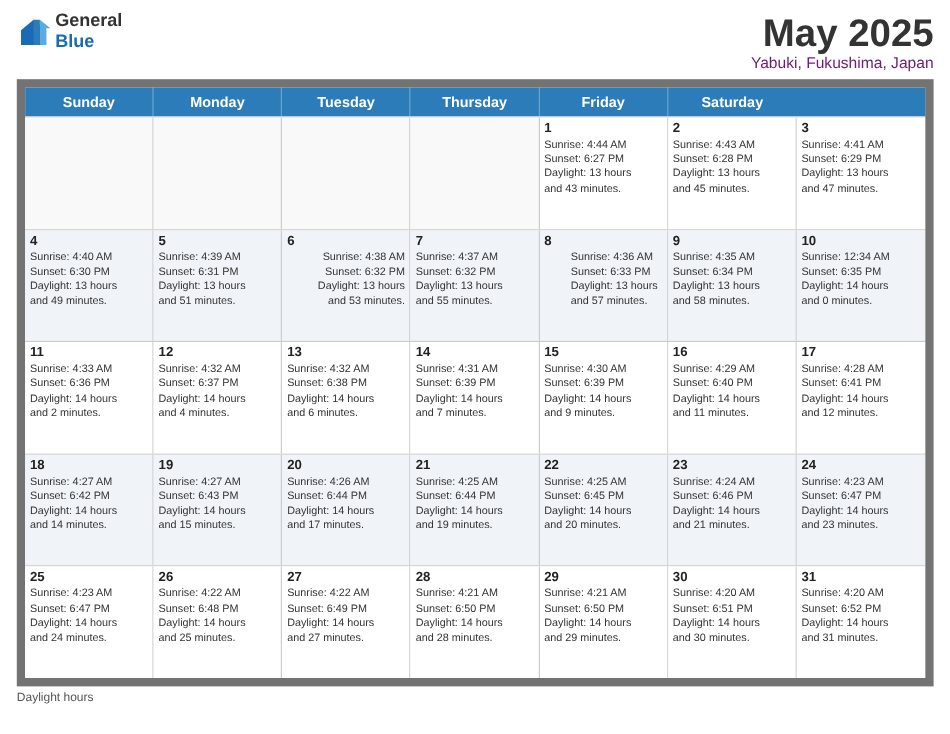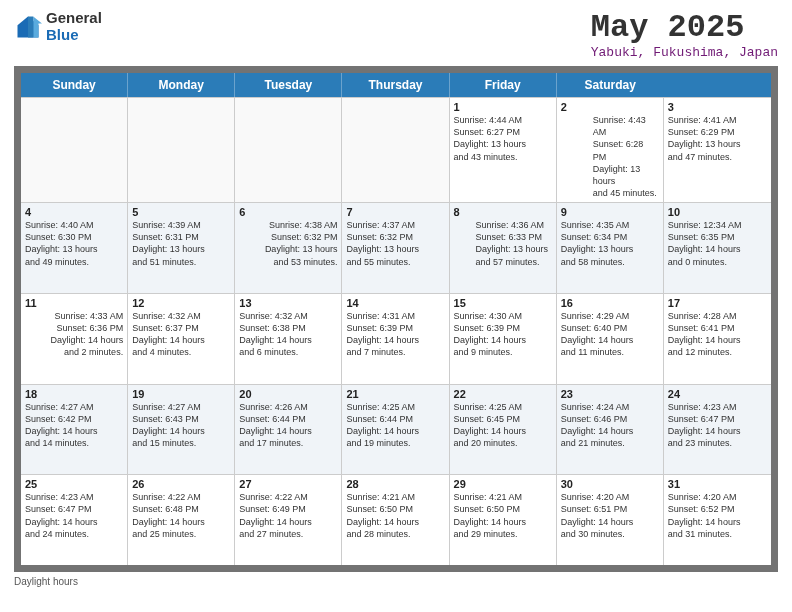--- a/index.html
+++ b/index.html
@@ -41,22 +41,21 @@
     .logo-blue {
       font-size: 15px;
       font-weight: bold;
       color: #1a6bb5;
     }
     .logo-icon {
       width: 28px;
       height: 28px;
     }
     .title-block {
-      text-align: left;
-      font-family: Liberation Mono, monospace;
+      text-align: right;
     }
     .month-title {
       font-size: 32px;
       font-weight: bold;
       color: #333;
       line-height: 1.1;
     }
     .location {
       font-size: 13px;
       color: #701a75;
@@ -159,21 +158,21 @@
           <div class="cal-cell empty"></div>
           <div class="cal-cell">
             <div class="day-number">1</div>
             <div class="cell-text" style="white-space: pre-line;">Sunrise: 4:44 AM
 Sunset: 6:27 PM
 Daylight: 13 hours
 and 43 minutes.</div>
           </div>
           <div class="cal-cell">
             <div class="day-number">2</div>
-            <div class="cell-text" style="white-space: pre-line; margin-left: 32px;">Sunrise: 4:43 AM
+            <div class="cell-text" style="white-space: pre-line;">Sunrise: 4:43 AM
 Sunset: 6:28 PM
 Daylight: 13 hours
 and 45 minutes.</div>
           </div>
           <div class="cal-cell">
             <div class="day-number">3</div>
             <div class="cell-text" style="white-space: pre-line;">Sunrise: 4:41 AM
 Sunset: 6:29 PM
 Daylight: 13 hours
 and 47 minutes.</div>
@@ -226,21 +225,21 @@
             <div class="day-number">10</div>
             <div class="cell-text" style="white-space: pre-line;">Sunrise: 12:34 AM
 Sunset: 6:35 PM
 Daylight: 14 hours
 and 0 minutes.</div>
           </div>
         </div>
         <div class="cal-row">
           <div class="cal-cell">
             <div class="day-number">11</div>
-            <div class="cell-text" style="white-space: pre-line; text-align: right;">Sunrise: 4:33 AM
+            <div class="cell-text" style="white-space: pre-line;">Sunrise: 4:33 AM
 Sunset: 6:36 PM
 Daylight: 14 hours
 and 2 minutes.</div>
           </div>
           <div class="cal-cell">
             <div class="day-number">12</div>
             <div class="cell-text" style="white-space: pre-line;">Sunrise: 4:32 AM
 Sunset: 6:37 PM
 Daylight: 14 hours
 and 4 minutes.</div>

